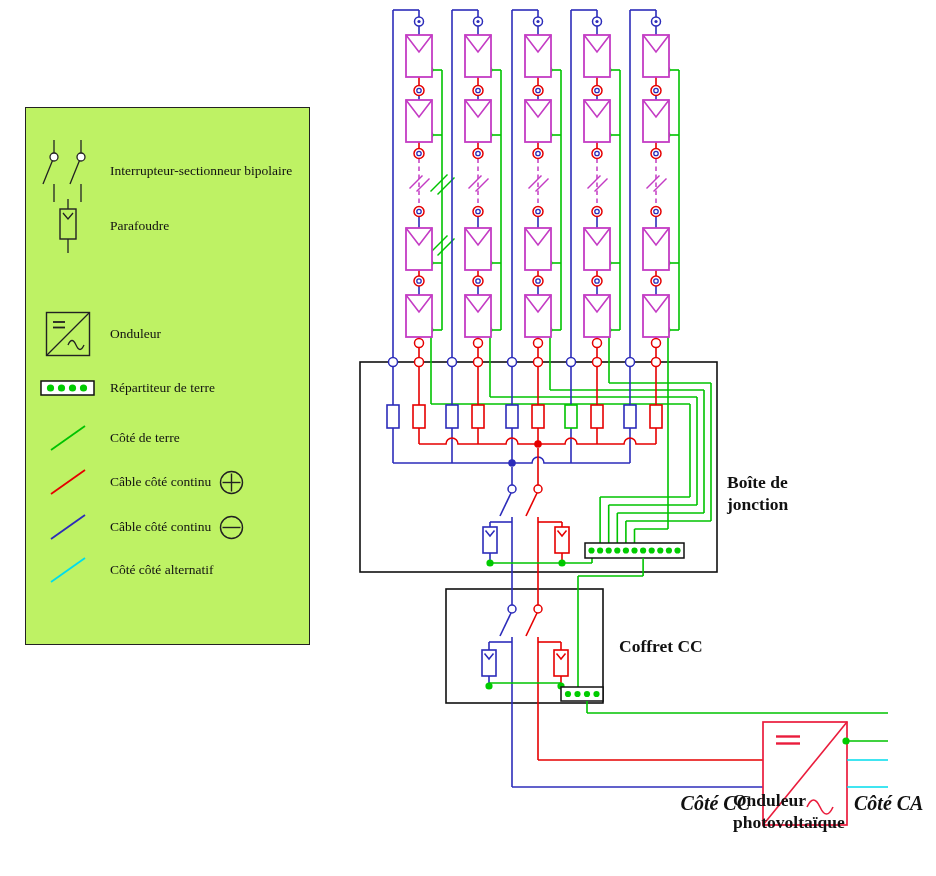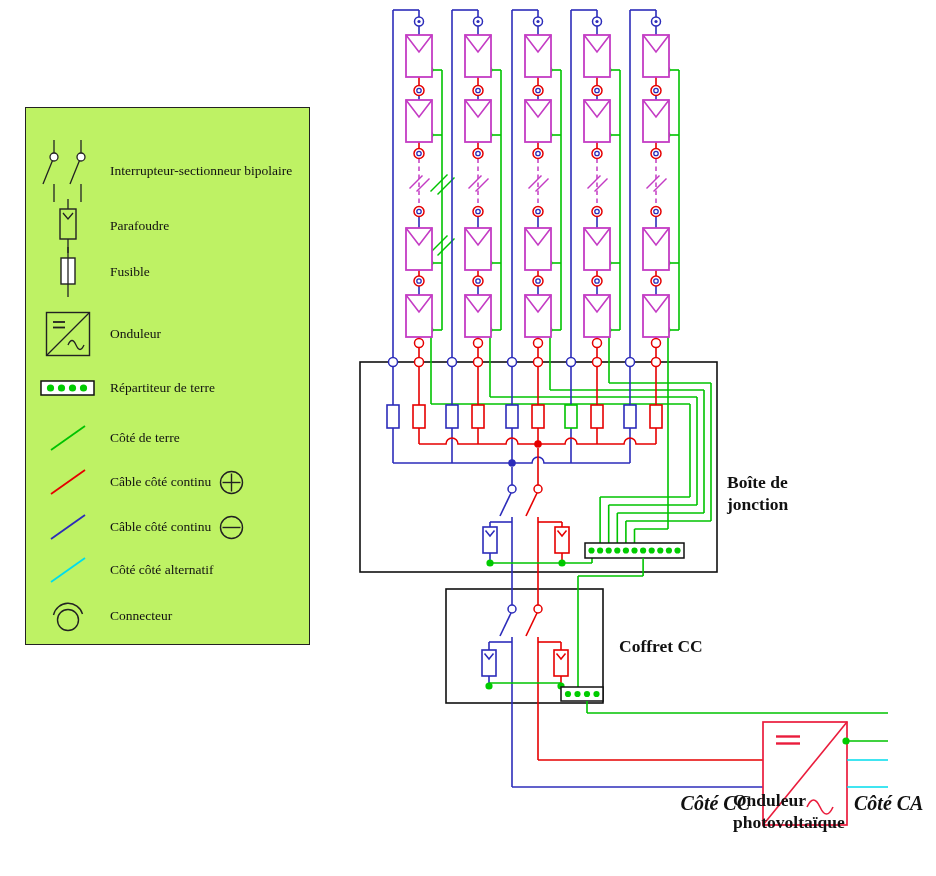--- a/index.html
+++ b/index.html
@@ -409,32 +409,20 @@
             <line x1="16" y1="2" x2="16" y2="12" stroke="#222" stroke-width="1.3"></line>
             <rect x="8" y="12" width="16" height="30" stroke="#222" stroke-width="1.4" fill="none"></rect>
             <path d="M 11 16 L 16 22 L 21 16" stroke="#222" stroke-width="1.3" fill="none"></path>
             <line x1="16" y1="42" x2="16" y2="56" stroke="#222" stroke-width="1.3"></line>
           </svg>
         </div>
         <div class="llab">
           <span>Parafoudre</span>
         </div>
       </div>
-      <div class="lrow" style="top: 140px; height: 48px;">
-        <div class="lsym">
-          <svg width="30" height="54">
-            <line x1="15" y1="2" x2="15" y2="52" stroke="#222" stroke-width="1.3"></line>
-            <rect x="8" y="13" width="14" height="26" stroke="#222" stroke-width="1.4" fill="#fff"></rect>
-            <line x1="15" y1="13" x2="15" y2="39" stroke="#222" stroke-width="1.3"></line>
-          </svg>
-        </div>
-        <div class="llab">
-          <span>Fusible</span>
-        </div>
-      </div>
       <div class="lrow" style="top: 198px; height: 56px;">
         <div class="lsym">
           <svg width="48" height="48">
             <rect x="2.5" y="2.5" width="43" height="43" stroke="#222" stroke-width="1.4" fill="none"></rect>
             <line x1="2.5" y1="45.5" x2="45.5" y2="2.5" stroke="#222" stroke-width="1.2"></line>
             <line x1="9" y1="12" x2="21" y2="12" stroke="#222" stroke-width="1.8"></line>
             <line x1="9" y1="17.5" x2="21" y2="17.5" stroke="#222" stroke-width="1.8"></line>
             <path d="M 24 35 Q 28 26 32 35 Q 36 44 40 35" stroke="#222" stroke-width="1.3" fill="none"></path>
           </svg>
         </div>
@@ -500,31 +488,20 @@
         </div>
       </div>
       <div class="lrow" style="top: 440px; height: 44px;">
         <div class="lsym">
           <svg width="44" height="34">
             <line x1="5" y1="29" x2="39" y2="5" stroke="#00dcec" stroke-width="1.8"></line>
           </svg>
         </div>
         <div class="llab">
           <span>Côté côté alternatif</span>
-        </div>
-      </div>
-      <div class="lrow" style="top: 485px; height: 46px;">
-        <div class="lsym">
-          <svg width="46" height="44">
-            <circle cx="23" cy="26" r="10.5" stroke="#222" fill="none" stroke-width="1.4"></circle>
-            <path d="M 8.5 21 A 15 15 0 0 1 37.5 20" stroke="#222" stroke-width="1.4" fill="none"></path>
-          </svg>
-        </div>
-        <div class="llab">
-          <span>Connecteur</span>
         </div>
       </div>
     </div>
 
   <div class="dlabel" id="lbl-junction" style="left:727px;top:471px;width:88px;">Boîte de jonction</div>
   <div class="dlabel" id="lbl-coffret" style="left:619px;top:635px;white-space:nowrap;">Coffret CC</div>
   <div class="dlabel ital" id="lbl-cc" style="left:678px;top:791px;width:72px;text-align:right;">Côté CC</div>
   <div class="dlabel ital" id="lbl-ca" style="left:854px;top:791px;white-space:nowrap;">Côté CA</div>
   <div class="dlabel" id="lbl-ond" style="left:733px;top:789px;width:142px;">Onduleur photovoltaïque</div>
 </div>

